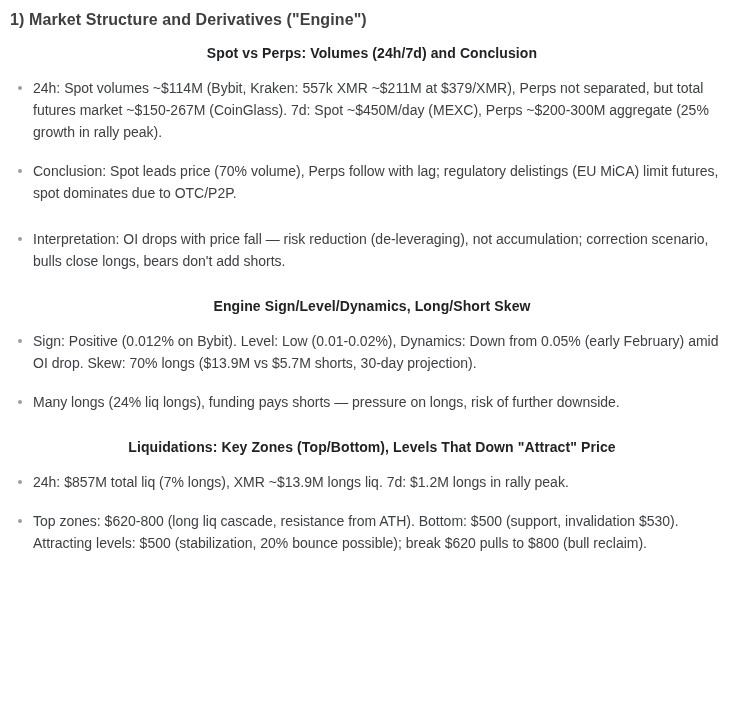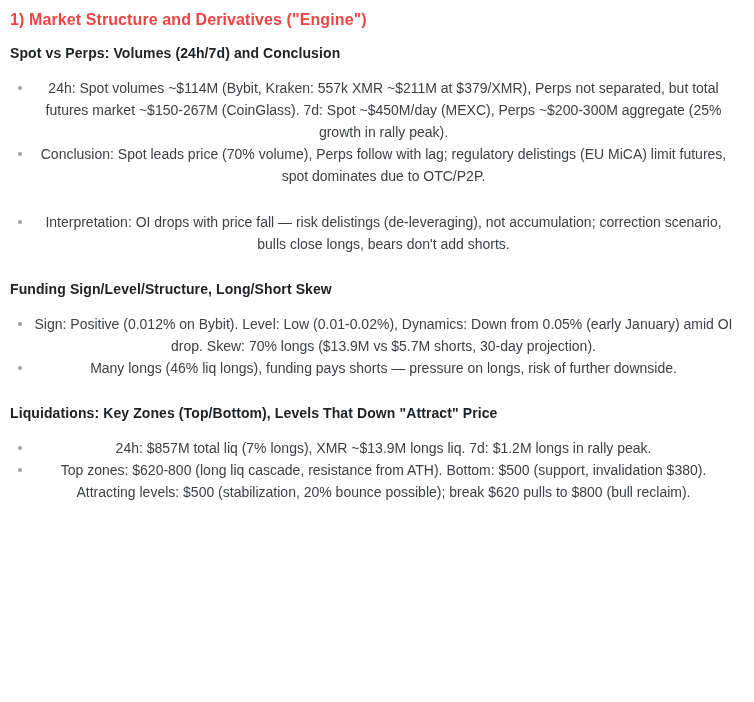--- a/index.html
+++ b/index.html
@@ -17,41 +17,41 @@
   .doc {
     padding: 9px 20px 0 10px;
     box-sizing: border-box;
     width: 754px;
   }
   h1.page-title {
     margin: 0;
     font-size: 16px;
     line-height: 22px;
     font-weight: 700;
-    color: #ef4444;
+    color: #404040;
     letter-spacing: 0.1px;
   }
   section.doc-section { margin-top: 24px; }
   section.doc-section:first-of-type { margin-top: 12px; }
   h2.section-heading {
     margin: 0 0 14px 0;
     font-size: 14px;
     line-height: 20px;
     font-weight: 700;
     color: #202326;
     letter-spacing: 0.1px;
+    text-align: center;
   }
   ul.bullet-list {
     list-style: none;
     margin: 0;
     padding: 0 0 0 23px;
-    text-align: center;
   }
   ul.bullet-list li { position: relative; }
-  ul.bullet-list li + li { }
+  ul.bullet-list li + li { margin-top: 17px; }
   .bullet-dot {
     position: absolute;
     left: -15px;
     top: 9px;
     width: 4px;
     height: 4px;
     border-radius: 50%;
     background: #9b9fa4;
   }
   .bullet-text { display: inline; }
@@ -74,46 +74,46 @@
         <span class="bullet-dot"></span>
         <span class="bullet-text">Conclusion: Spot leads price (70% volume), Perps follow with lag; regulatory delistings (EU MiCA) limit futures, spot dominates due to OTC/P2P.</span>
       </li>
     </ul>
   </section>
 
   <section class="doc-section">
     <ul class="bullet-list">
       <li>
         <span class="bullet-dot"></span>
-        <span class="bullet-text">Interpretation: OI drops with price fall — risk delistings (de-leveraging), not accumulation; correction scenario, bulls close longs, bears don't add shorts.</span>
+        <span class="bullet-text">Interpretation: OI drops with price fall — risk reduction (de-leveraging), not accumulation; correction scenario, bulls close longs, bears don't add shorts.</span>
       </li>
     </ul>
   </section>
 
   <section class="doc-section">
-    <h2 class="section-heading">Funding Sign/Level/Structure, Long/Short Skew</h2>
+    <h2 class="section-heading">Engine Sign/Level/Dynamics, Long/Short Skew</h2>
     <ul class="bullet-list">
       <li>
         <span class="bullet-dot"></span>
-        <span class="bullet-text">Sign: Positive (0.012% on Bybit). Level: Low (0.01-0.02%), Dynamics: Down from 0.05% (early January) amid OI drop. Skew: 70% longs ($13.9M vs $5.7M shorts, 30-day projection).</span>
+        <span class="bullet-text">Sign: Positive (0.012% on Bybit). Level: Low (0.01-0.02%), Dynamics: Down from 0.05% (early February) amid OI drop. Skew: 70% longs ($13.9M vs $5.7M shorts, 30-day projection).</span>
       </li>
       <li>
         <span class="bullet-dot"></span>
-        <span class="bullet-text">Many longs (46% liq longs), funding pays shorts — pressure on longs, risk of further downside.</span>
+        <span class="bullet-text">Many longs (24% liq longs), funding pays shorts — pressure on longs, risk of further downside.</span>
       </li>
     </ul>
   </section>
 
   <section class="doc-section">
     <h2 class="section-heading">Liquidations: Key Zones (Top/Bottom), Levels That Down "Attract" Price</h2>
     <ul class="bullet-list">
       <li>
         <span class="bullet-dot"></span>
         <span class="bullet-text">24h: $857M total liq (7% longs), XMR ~$13.9M longs liq. 7d: $1.2M longs in rally peak.</span>
       </li>
       <li>
         <span class="bullet-dot"></span>
-        <span class="bullet-text">Top zones: $620-800 (long liq cascade, resistance from ATH). Bottom: $500 (support, invalidation $380). Attracting levels: $500 (stabilization, 20% bounce possible); break $620 pulls to $800 (bull reclaim).</span>
+        <span class="bullet-text">Top zones: $620-800 (long liq cascade, resistance from ATH). Bottom: $500 (support, invalidation $530). Attracting levels: $500 (stabilization, 20% bounce possible); break $620 pulls to $800 (bull reclaim).</span>
       </li>
     </ul>
   </section>
 
 </div>
 
 </body></html>

